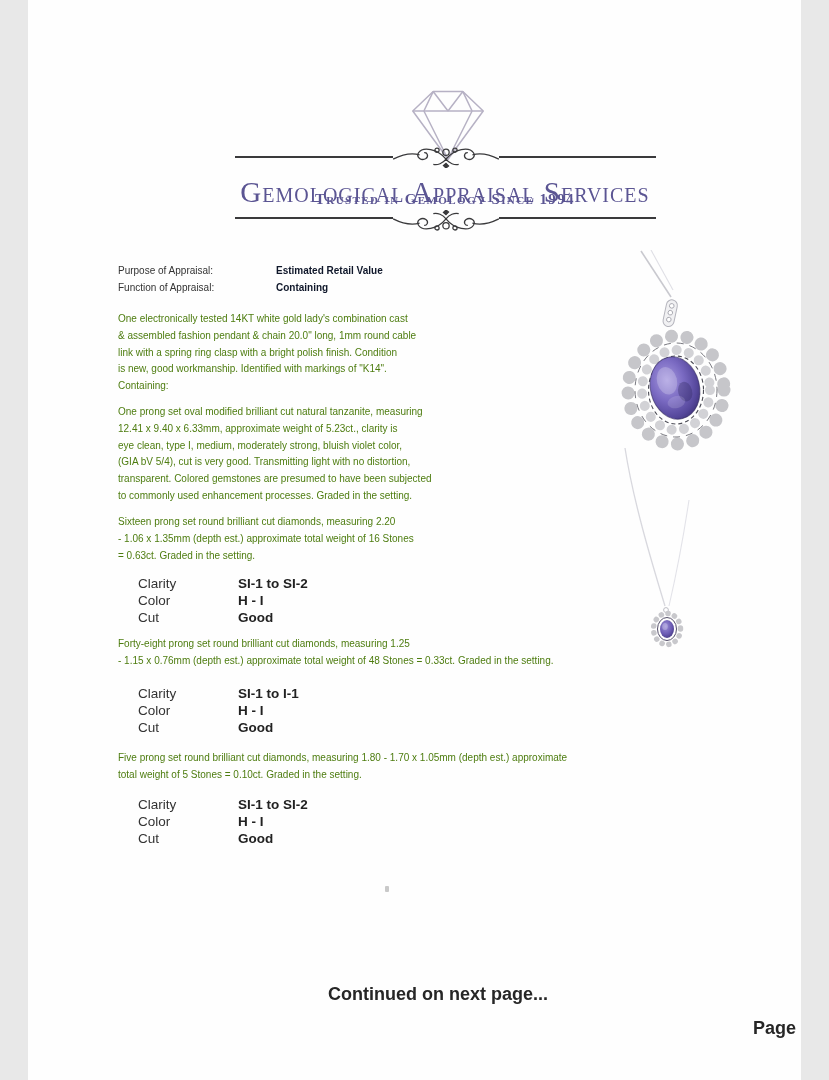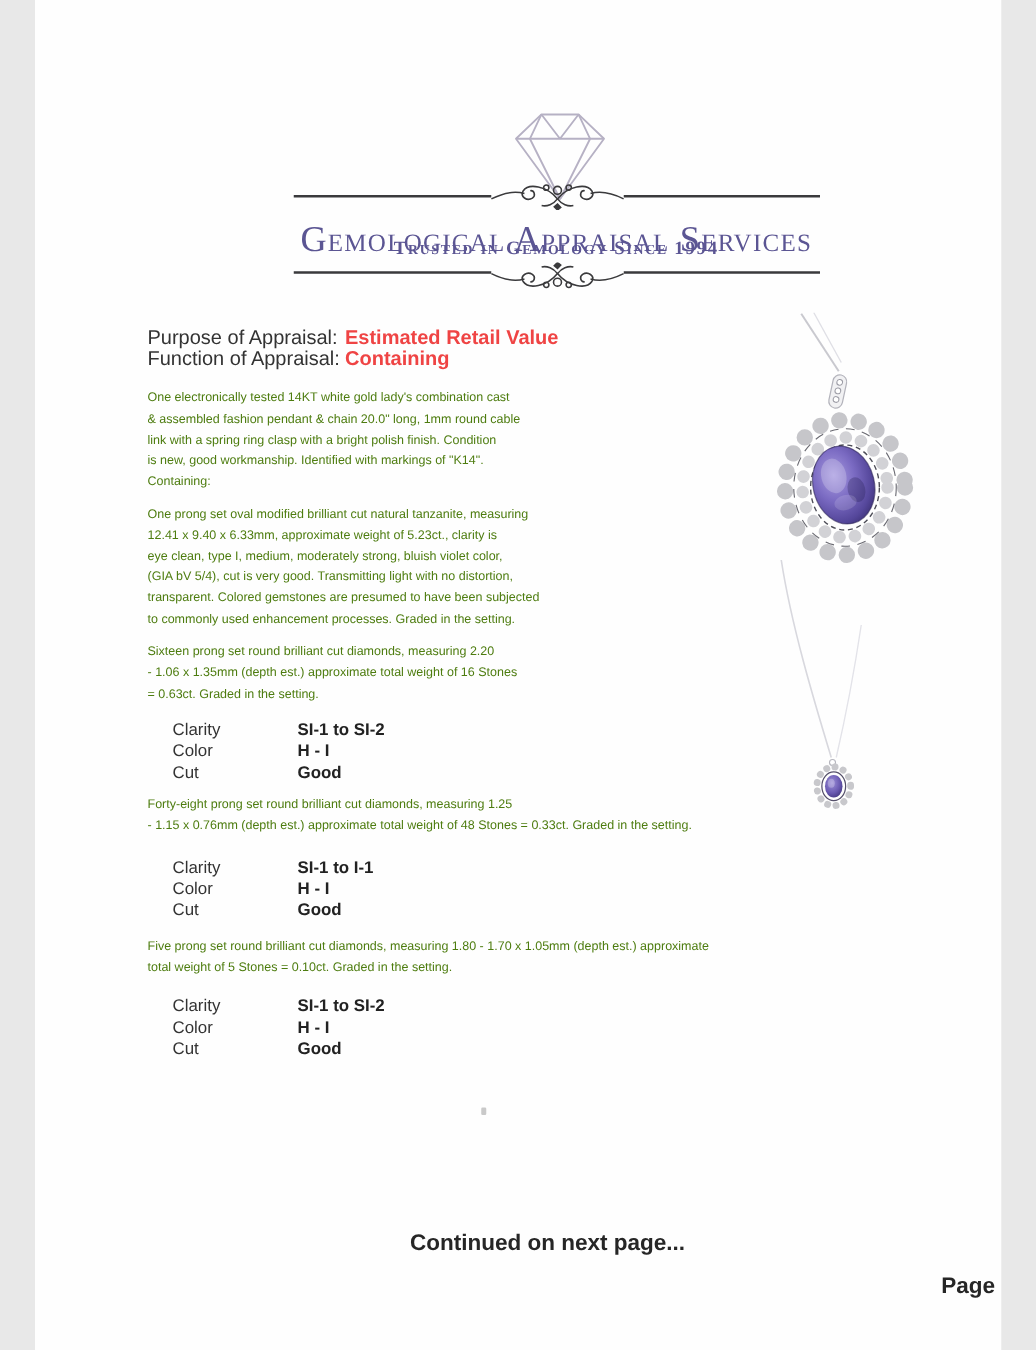--- a/index.html
+++ b/index.html
@@ -19,23 +19,23 @@
   }
   .logo-tagline{
     position:absolute;top:191px;left:7px;width:820px;text-align:center;
     font-family:"Liberation Serif",serif;font-variant:small-caps;
     font-size:15px;letter-spacing:1.4px;color:#5b5593;font-weight:600;
   }
   
   .meta{
     position:absolute;left:90px;top:262px;
     display:grid;grid-template-columns:158px auto;
-    font-size:16px;line-height:17px;
-  }
-  .meta .v{font-weight:700;color:#ef4444;}
+    font-size:10px;line-height:17px;
+  }
+  .meta .v{font-weight:700;color:#0f172a;}
   .para{
     position:absolute;left:90px;white-space:pre-line;
     font-size:10px;line-height:16.8px;color:#4d7c0f;
   }
   .spec{
     position:absolute;left:110px;
     display:grid;grid-template-columns:100px auto;
     font-size:13.5px;line-height:16.8px;
   }
   .spec .v{font-weight:700;color:#222;}

